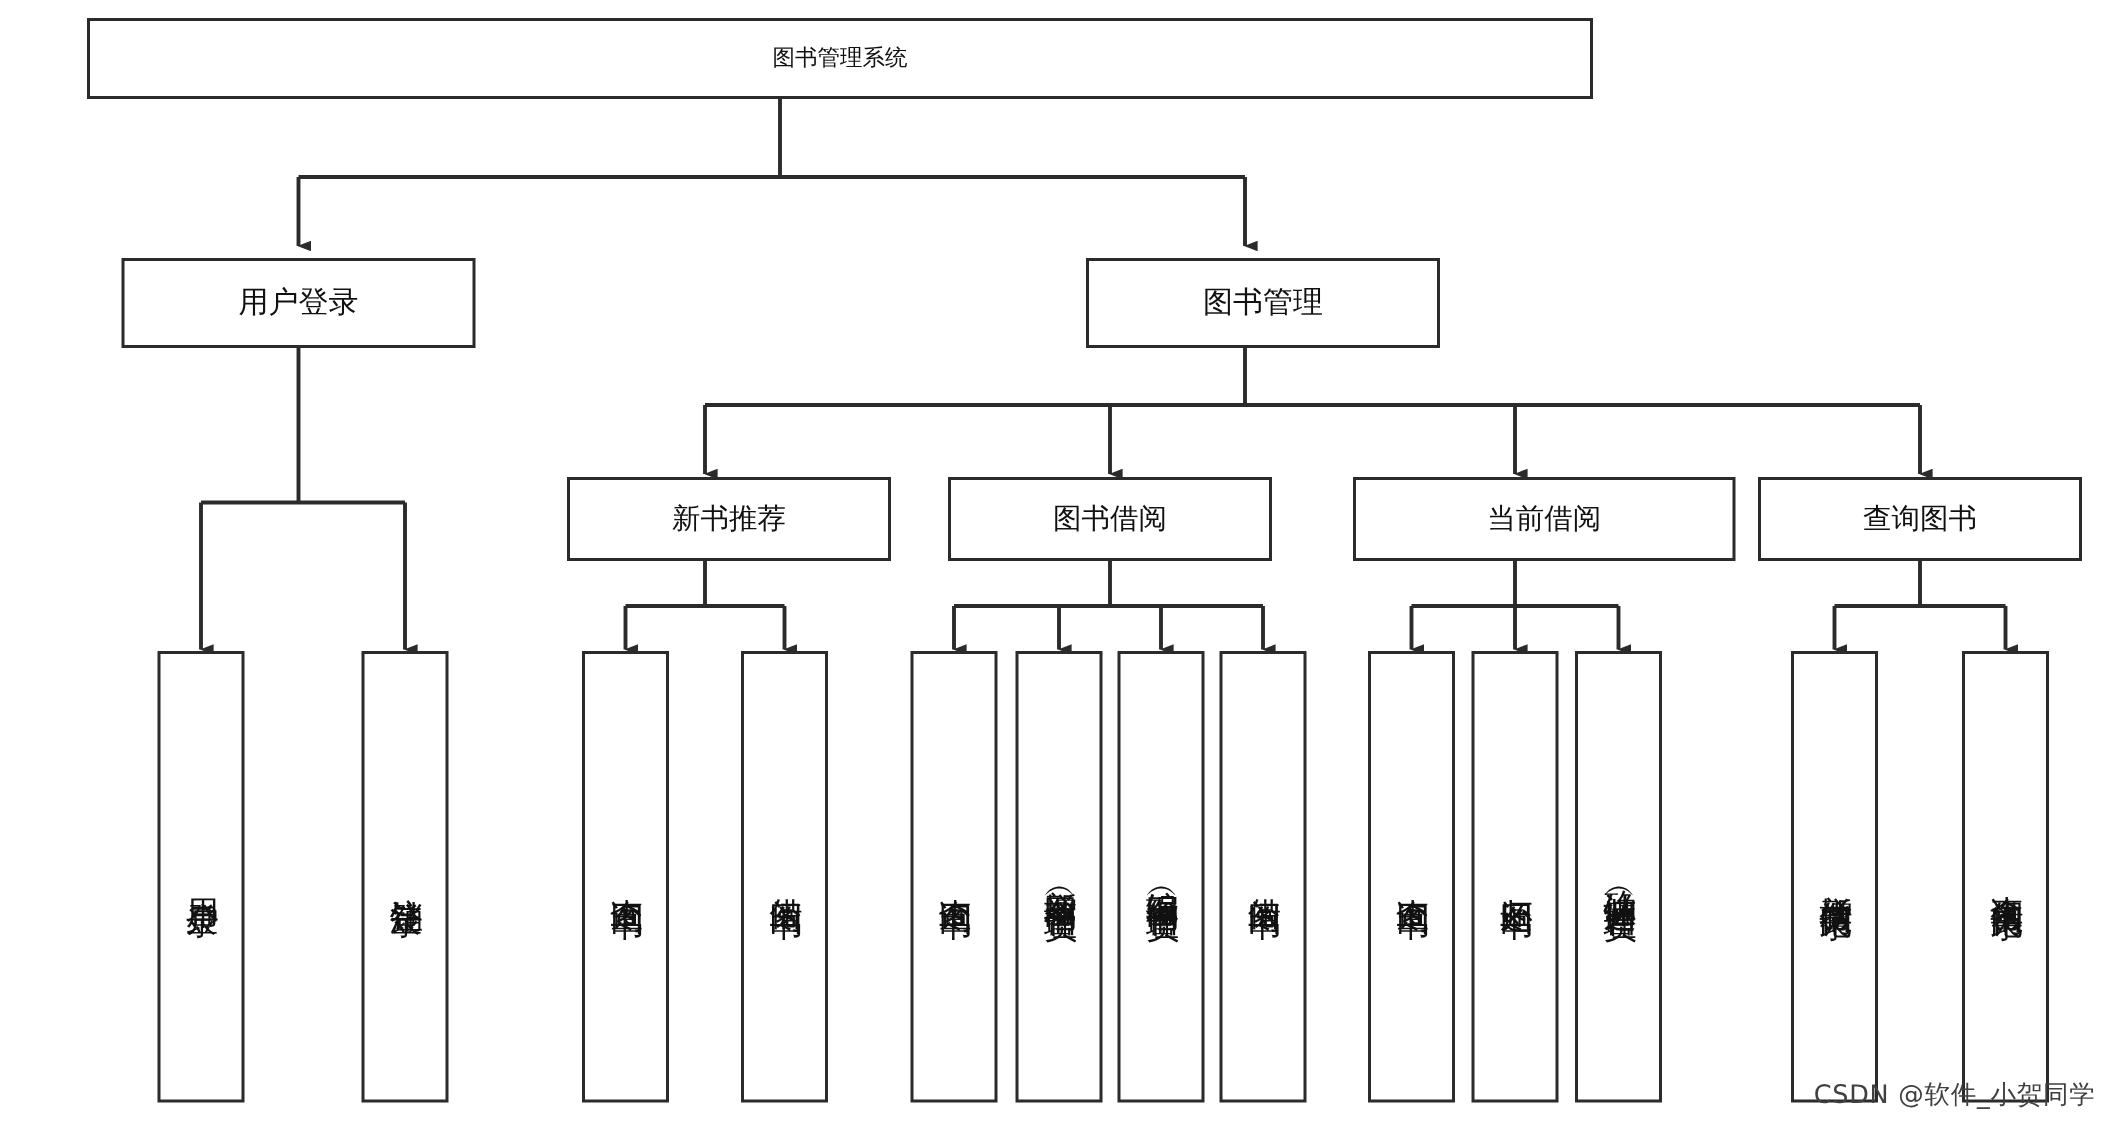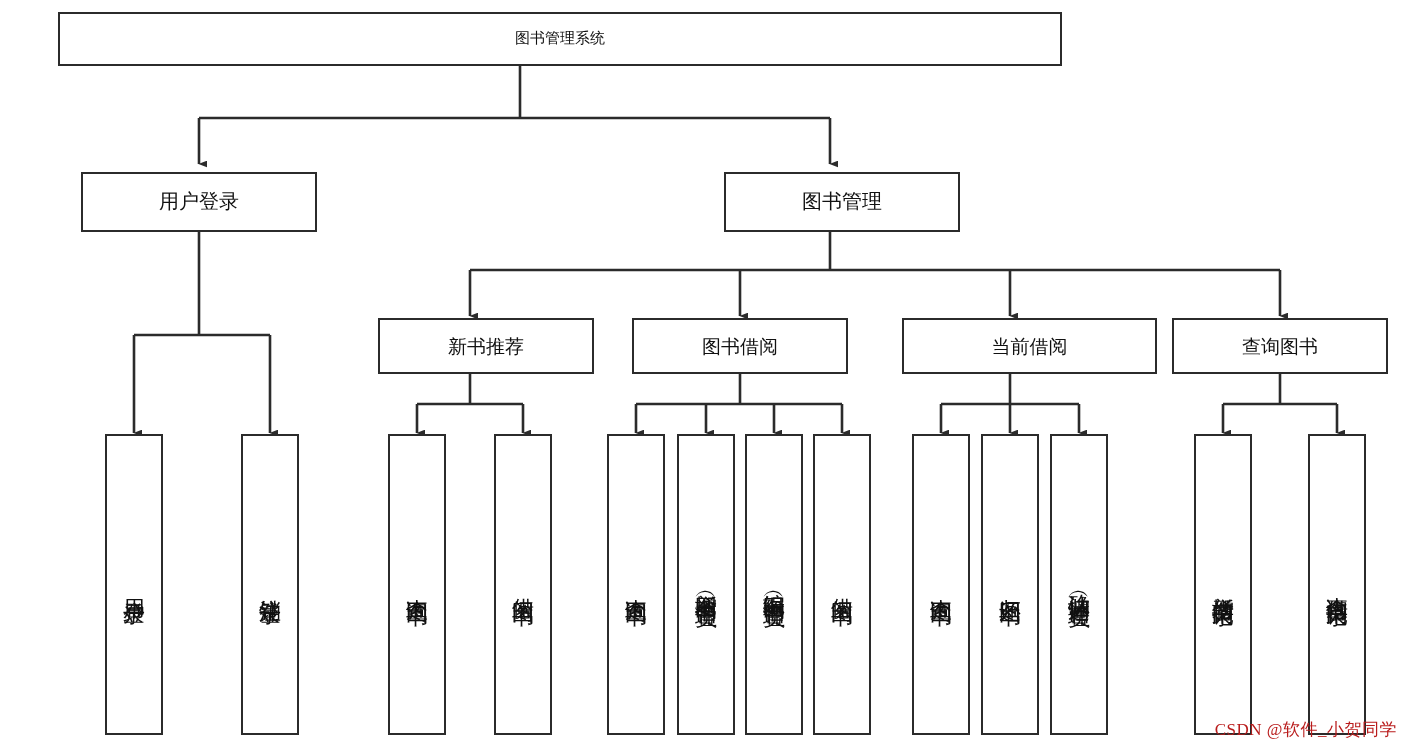--- a/index.html
+++ b/index.html
@@ -57,25 +57,24 @@
   .leaf-text {
     writing-mode: vertical-rl;
     text-orientation: upright;
     display: block;
   }
   #watermark {
     position: absolute;
     right: 8px;
     bottom: 6px;
     font-size: 17px;
-    color: #b91c1c;
+    color: #404040;
     letter-spacing: 0.5px;
     white-space: nowrap;
     pointer-events: none;
-    font-family: Liberation Serif, serif;
   }
 </style>
 </head>
 <body>
 
 <div id="diagram-root">
 
   <svg id="svg-layer" viewBox="0 0 1405 747" xmlns="http://www.w3.org/2000/svg">
     <defs>
       <marker id="arrowhead" markerWidth="7" markerHeight="9" refX="3.5" refY="8.4" orient="auto" markerUnits="userSpaceOnUse">

